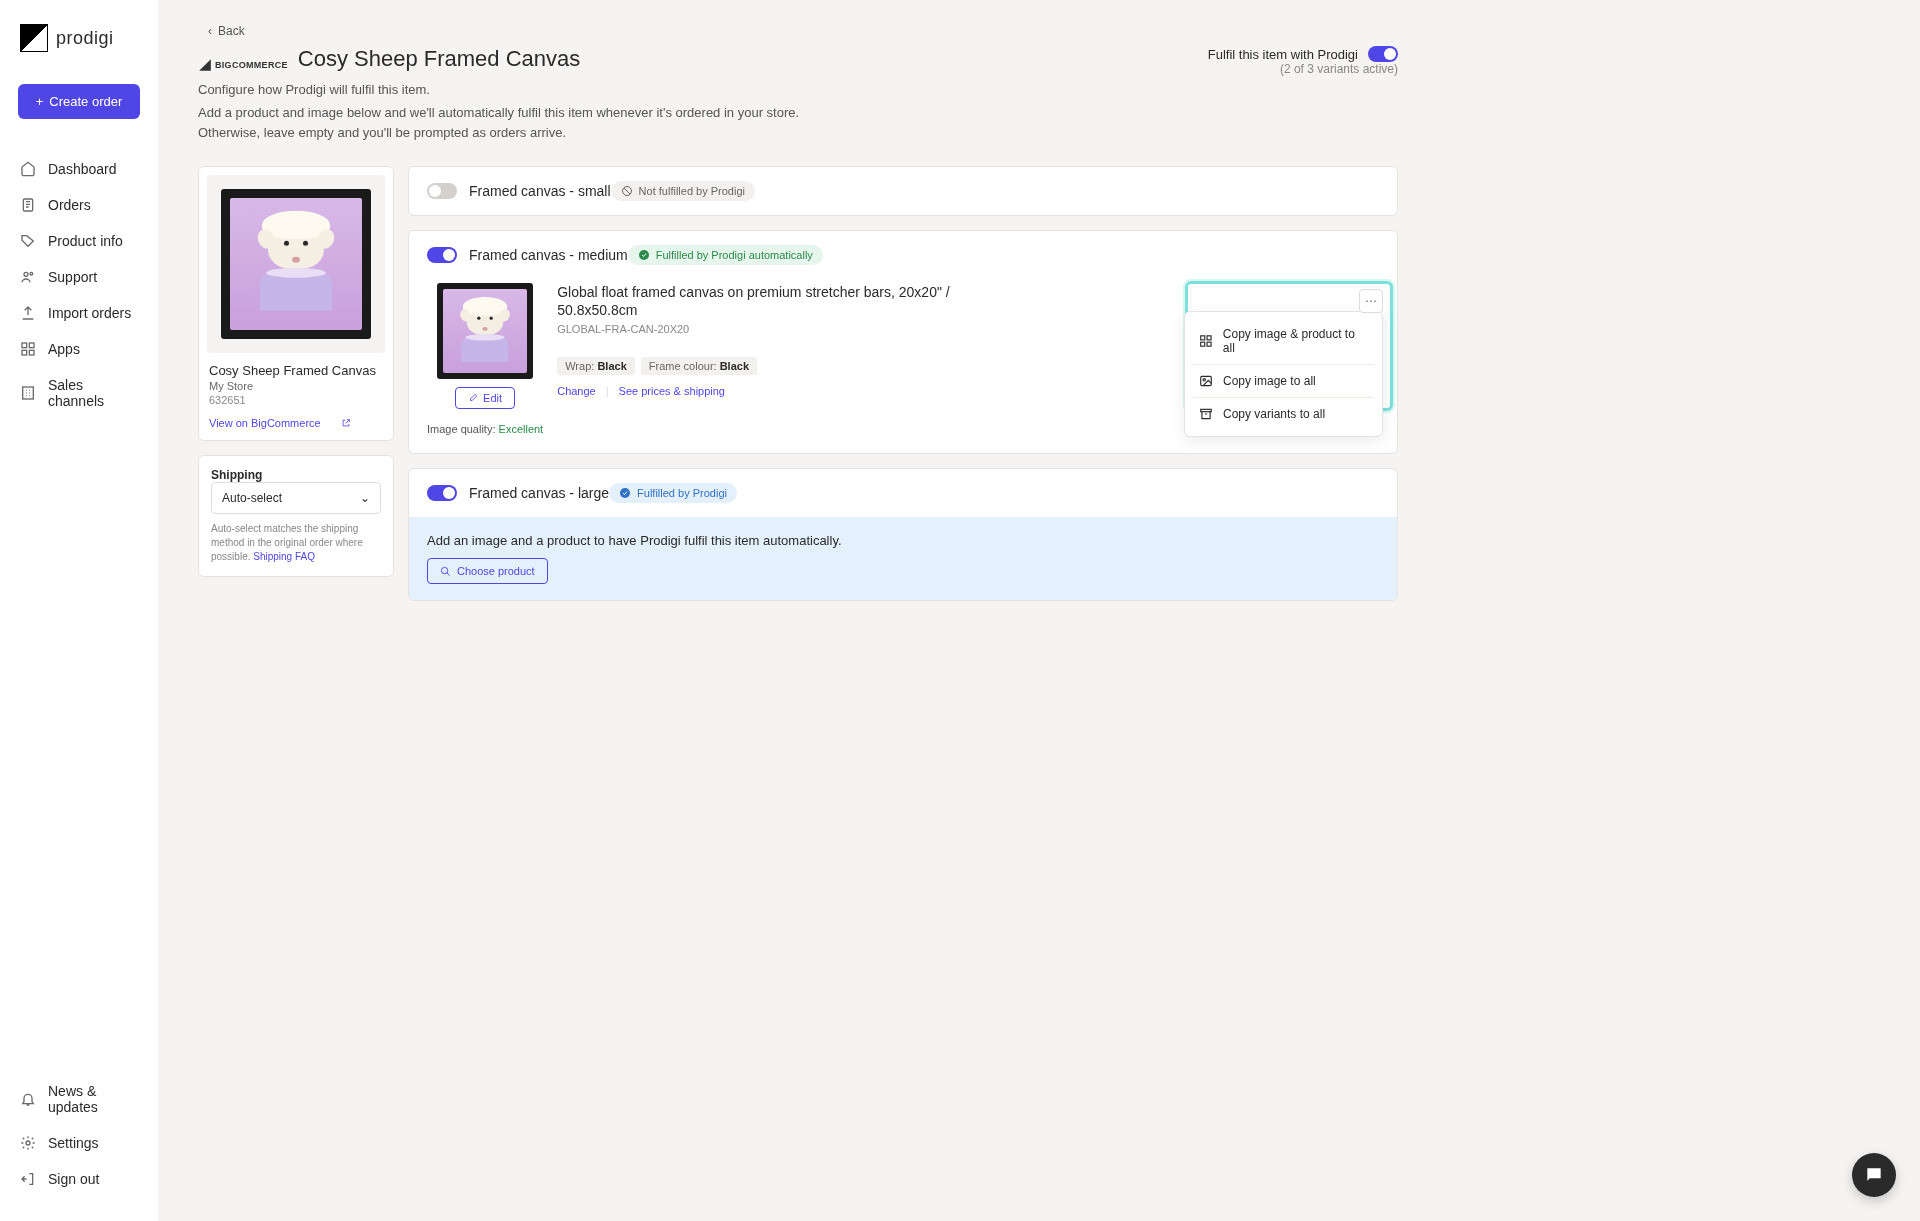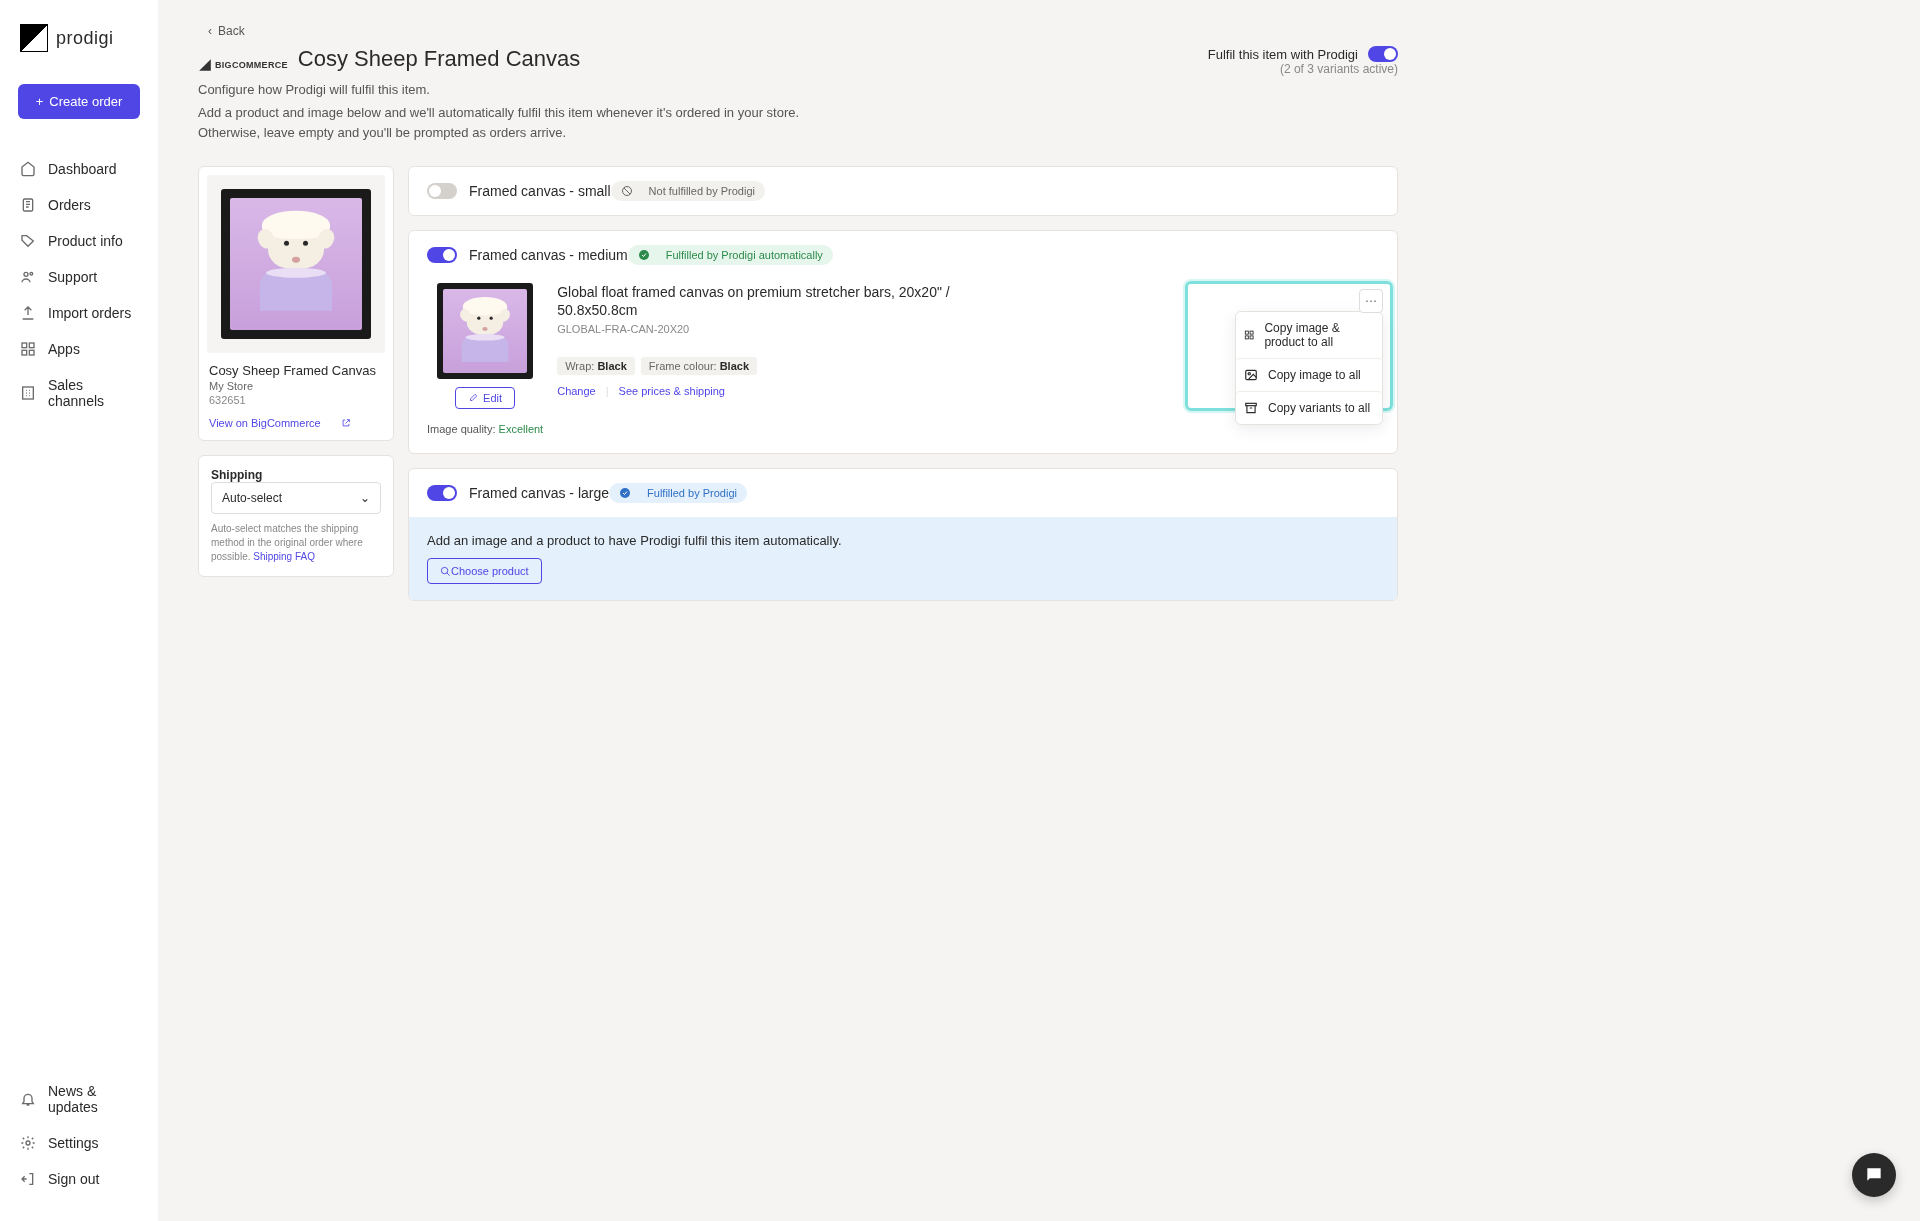--- a/index.html
+++ b/index.html
@@ -56,21 +56,21 @@
 .shipping-card { background: #fff; border: 1px solid #e6e3df; border-radius: 6px; padding: 12px; }
 .shipping-card .label { font-size: 12px; font-weight: 600; }
 .shipping-select { width: 100%; border: 1px solid #ddd; border-radius: 4px; padding: 8px 10px; font-size: 12px; background: #fff; display: flex; justify-content: space-between; align-items: center; cursor: pointer; }
 .shipping-card .note { font-size: 10px; color: #888; margin-top: 8px; line-height: 1.4; }
 .shipping-card .note a { color: #5046e5; text-decoration: none; cursor: pointer; }
 .right-col { flex: 1; }
 .variant-card { background: #fff; border: 1px solid #e6e3df; border-radius: 6px; margin-bottom: 14px; overflow: hidden; }
 .variant-header { display: flex; align-items: center; justify-content: flex-start; padding: 14px 18px; }
 .variant-header .left { display: flex; align-items: center; gap: 12px; }
 .variant-name { font-size: 14px; font-weight: 400; }
-.status-badge { display: inline-flex; align-items: center; gap: 16px; font-size: 11px; padding: 4px 10px; border-radius: 12px; }
+.status-badge { display: inline-flex; align-items: center; gap: 6px; font-size: 11px; padding: 4px 10px; border-radius: 12px; }
 .status-badge.not { background: #f3f1ee; color: #666; }
 .status-badge.auto { background: #e7f6ec; color: #2c8a4a; }
 .status-badge.manual { background: #e4f0fb; color: #3070c5; }
 .variant-body { padding: 0 18px 18px; position: relative; }
 .variant-detail { display: flex; gap: 14px; padding-top: 4px; }
 .detail-img-col { display: flex; flex-direction: column; align-items: center; gap: 8px; }
 .detail-img { width: 96px; height: 96px; background: #1a1a1a; padding: 6px; border-radius: 3px; }
 .detail-img .inner { width: 100%; height: 100%; background: linear-gradient(180deg, #d9b8e8 0%, #c8a0db 100%); border-radius: 2px; position: relative; overflow: hidden; }
 .edit-btn { border: 1px solid #5046e5; color: #5046e5; background: #fff; border-radius: 4px; padding: 4px 12px; font-size: 11px; cursor: pointer; display: inline-flex; align-items: center; gap: 5px; }
 .quality-line { font-size: 11px; color: #555; margin-top: 6px; }
@@ -79,27 +79,27 @@
 .detail-info .sku { font-size: 11px; color: #888; margin-bottom: 10px; }
 .attr-badges { display: flex; gap: 6px; margin-bottom: 10px; }
 .attr-badge { background: #f3f1ee; padding: 3px 8px; border-radius: 3px; font-size: 11px; color: #666; margin-top: 12px; }
 .attr-badge b { color: #2a2a2a; font-weight: 600; }
 .detail-links { display: flex; gap: 0; align-items: center; font-size: 11px; }
 .detail-links a { color: #5046e5; cursor: pointer; padding: 0 10px; }
 .detail-links a:first-child { padding-left: 0; }
 .detail-links .sep { color: #ddd; }
 .highlight-box { position: absolute; border: 3px solid #7de0dc; border-radius: 6px; box-shadow: 0 0 0 2px rgba(125,224,220,0.3); }
 .dots-btn { position: absolute; top: 10px; right: 14px; width: 24px; height: 24px; border: 1px solid #ddd; border-radius: 4px; background: #fff; cursor: pointer; display: flex; align-items: center; justify-content: center; font-size: 12px; color: #666; z-index: 3; }
-.dropdown-menu { position: absolute; top: 32px; right: 14px; width: 148px; background: #fff; border: 1px solid #e6e3df; border-radius: 6px; box-shadow: 0 4px 16px rgba(0,0,0,0.08); z-index: 2; }
+.dropdown-menu { position: absolute; top: 32px; right: 14px; width: 199px; background: #fff; border: 1px solid #e6e3df; border-radius: 6px; box-shadow: 0 4px 16px rgba(0,0,0,0.08); padding: 6px; z-index: 2; }
 .dropdown-item { display: flex; align-items: center; gap: 10px; padding: 9px 8px; font-size: 12px; cursor: pointer; border-radius: 4px; }
 .dropdown-item + .dropdown-item { border-top: 1px solid #f0ede9; }
 .dropdown-item:nth-child(2) { border-top: 1px solid #f0ede9; }
 .cta-panel { background: #e4f0fb; padding: 16px 18px; }
 .cta-panel .msg { font-size: 13px; margin-bottom: 10px; }
-.choose-btn { border: 1px solid #5046e5; color: #5046e5; background: transparent; border-radius: 4px; padding: 6px 12px; font-size: 11px; cursor: pointer; display: inline-flex; align-items: center; }
+.choose-btn { border: 1px solid #5046e5; color: #5046e5; background: transparent; border-radius: 4px; padding: 6px 12px; font-size: 11px; cursor: pointer; display: inline-flex; align-items: center; gap: 6px; }
 .chat-fab { position: fixed; bottom: 24px; right: 24px; width: 44px; height: 44px; background: #2a2a2a; border-radius: 50%; display: flex; align-items: center; justify-content: center; color: #fff; cursor: pointer; box-shadow: 0 4px 12px rgba(0,0,0,0.2); }
 svg { display: block; }
 </style>
 </head>
 <body>
 
 <div class="app">
   <aside class="sidebar">
     <div class="logo">
       <div class="logo-mark"></div>

